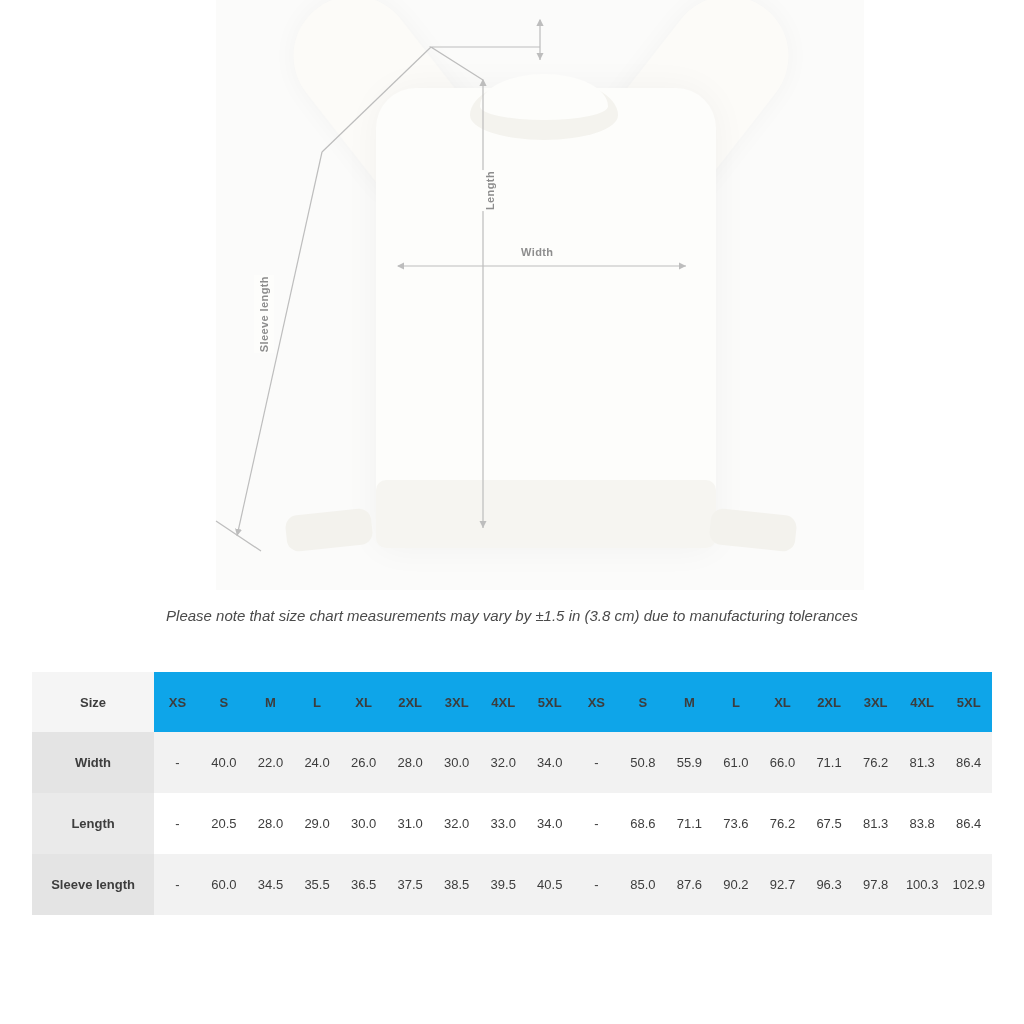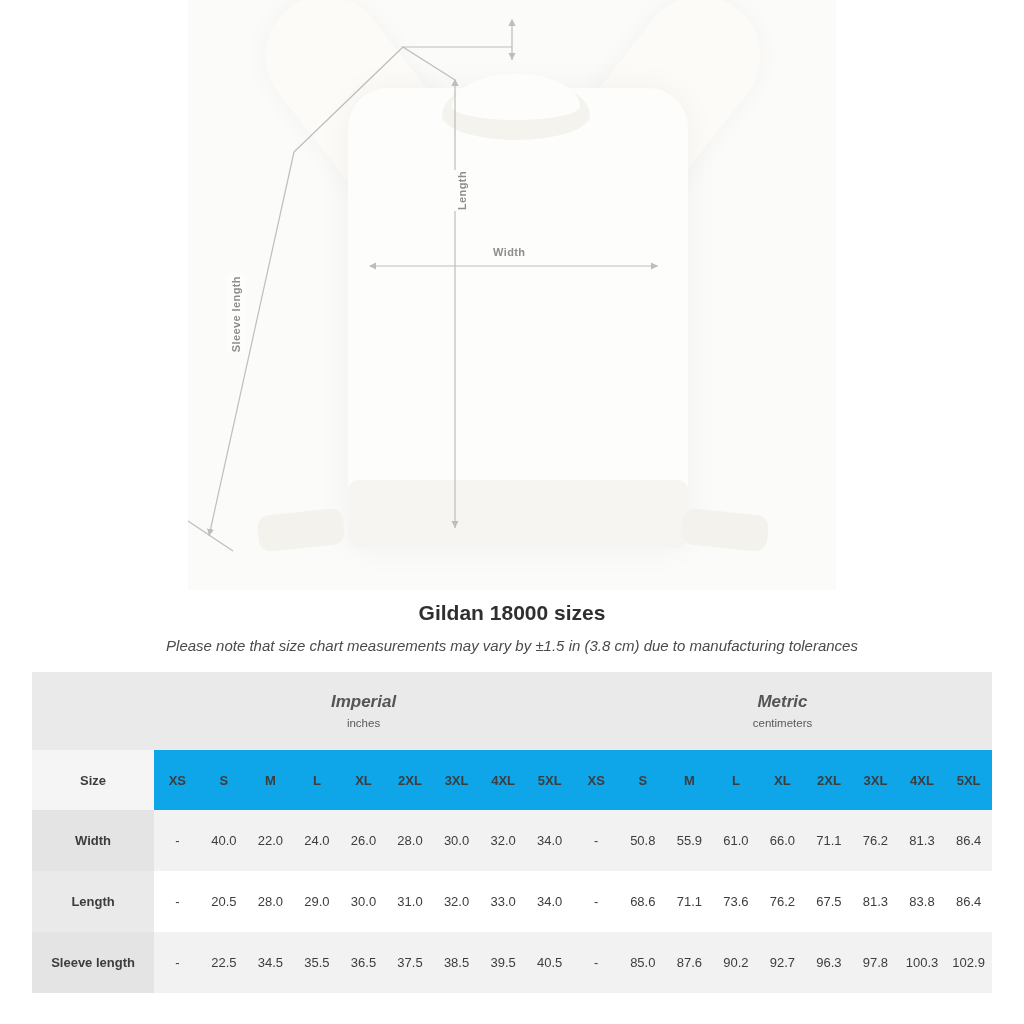--- a/index.html
+++ b/index.html
@@ -12,20 +12,21 @@
     background: #ffffff;
     font-family: "Liberation Sans", sans-serif;
     color: #3a3a3a;
     overflow: hidden;
   }
 
   .page {
     position: relative;
     width: 928px;
     height: 1024px;
+    padding-left: 28px;
   }
 
   
   .illustration {
     position: relative;
     width: 1024px;
     height: 595px;
     background: #ffffff;
   }
   .photo-bg {
@@ -295,21 +296,20 @@
       <line x1="294" y1="152" x2="209" y2="536" stroke="#bdbdbd" stroke-width="1.2" marker-end="url(#arrow)"></line>
       <line x1="188" y1="521" x2="233" y2="551" stroke="#bdbdbd" stroke-width="1.2"></line>
     </svg>
 
     <div class="meas-label meas-length">Length</div>
     <div class="meas-label meas-width">Width</div>
     <div class="meas-label meas-sleeve">Sleeve length</div>
   </div>
 
   <div class="title-block">
-    <div class="chart-title">Gildan 18000 sizes</div>
     <div class="chart-note">Please note that size chart measurements may vary by ±1.5 in (3.8 cm) due to manufacturing tolerances</div>
   </div>
 
   <div class="table-wrap">
     <table class="size-table">
       <colgroup>
         <col class="col-label">
         <col class="col-size">
           <col class="col-size">
           <col class="col-size">
@@ -323,31 +323,20 @@
           <col class="col-size">
           <col class="col-size">
           <col class="col-size">
           <col class="col-size">
           <col class="col-size">
           <col class="col-size">
           <col class="col-size">
           <col class="col-size">
       </colgroup>
       <tbody>
-        <tr class="unit-header">
-          <td></td>
-          <td colspan="9">
-            <div class="unit-name">Imperial</div>
-            <div class="unit-sub">inches</div>
-          </td>
-          <td colspan="9">
-            <div class="unit-name">Metric</div>
-            <div class="unit-sub">centimeters</div>
-          </td>
-        </tr>
 
         <tr class="size-row">
           <td class="col-label row-label-size">Size</td>
           <td>XS</td>
           <td>S</td>
           <td>M</td>
           <td>L</td>
           <td>XL</td>
           <td>2XL</td>
           <td>3XL</td>
@@ -404,21 +393,21 @@
           <td>76.2</td>
           <td>67.5</td>
           <td>81.3</td>
           <td>83.8</td>
           <td>86.4</td>
         </tr>
 
         <tr class="data-row alt">
           <td class="col-label">Sleeve length</td>
           <td>-</td>
-          <td>22.5</td>
+          <td>60.0</td>
           <td>34.5</td>
           <td>35.5</td>
           <td>36.5</td>
           <td>37.5</td>
           <td>38.5</td>
           <td>39.5</td>
           <td>40.5</td>
           <td>-</td>
           <td>85.0</td>
           <td>87.6</td>

